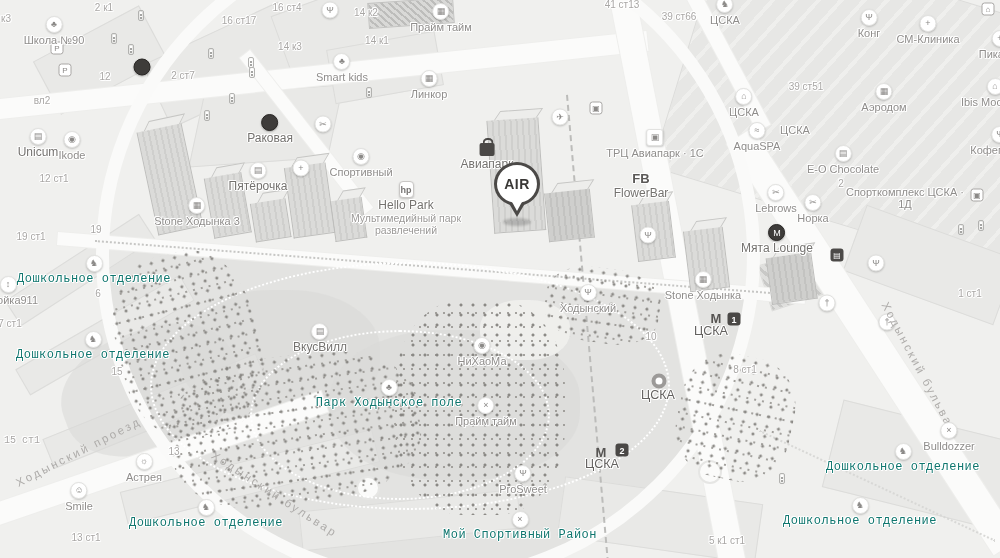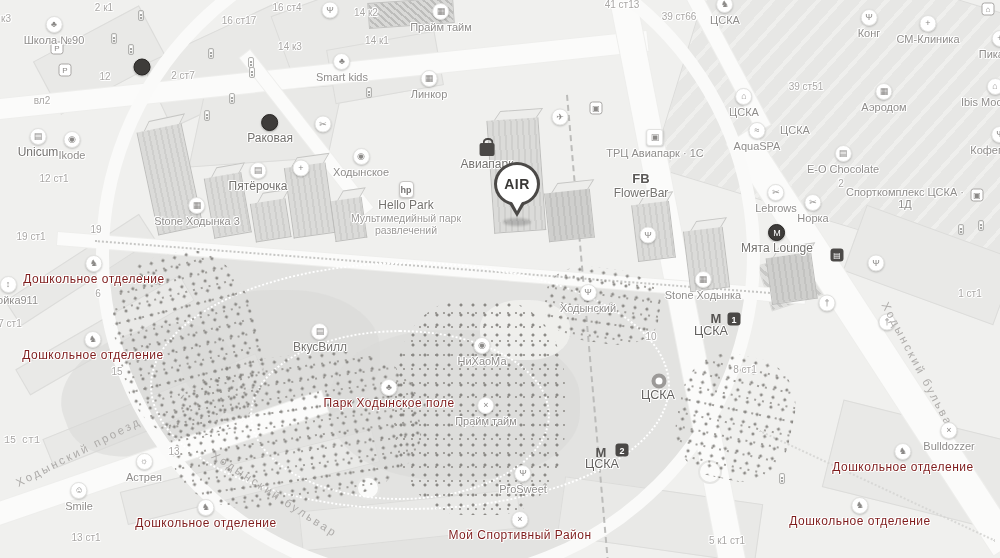--- a/index.html
+++ b/index.html
@@ -36,21 +36,21 @@
   
   .halo{text-shadow:0 1px 0 #fff,0 -1px 0 #fff,1px 0 0 #fff,-1px 0 0 #fff,1px 1px 0 #fff,-1px -1px 0 #fff;}
   .poi{position:absolute;display:flex;flex-direction:column;align-items:center;gap:1px;
        transform:translate(-50%,0);z-index:30;}
   .pico{width:17px;height:17px;border-radius:50%;background:#fff;border:1px solid #e2e2e0;flex:none;
        box-shadow:0 1px 2px rgba(0,0,0,.2);display:flex;align-items:center;justify-content:center;
        font-size:9px;line-height:1;color:#8b8987;}
   .pico.solo{position:absolute;transform:translate(-50%,-50%);z-index:22;}
   .plabel{font-size:11px;color:#8f8d8b;white-space:nowrap;text-align:center;line-height:12px;}
   .plabel.lg{font-size:12px;color:#74726f;}
-  .plabel.area{font-size:12px;color:#7f1d1d;letter-spacing:.5px;}
+  .plabel.area{font-size:12px;color:#0f766e;letter-spacing:.5px;font-family:Liberation Mono, monospace;}
   .plabel.wrap{white-space:normal;width:130px;}
   .psub{font-size:10.5px;color:#9c9a98;white-space:normal;width:118px;text-align:center;line-height:12px;}
   .darkdot{width:17px;height:17px;border-radius:50%;background:#3e3c3a;border:1px solid #292725;flex:none;
        color:#fff;font-size:9px;display:flex;align-items:center;justify-content:center;box-shadow:0 1px 2px rgba(0,0,0,.3);}
   .bnum{position:absolute;transform:translate(-50%,-50%);font-size:10px;color:#a9a7a5;z-index:25;white-space:nowrap;}
   .street{position:absolute;font-size:11.5px;color:#aeacaa;letter-spacing:2.5px;white-space:nowrap;
        z-index:24;transform-origin:left top;}
   .tl{position:absolute;width:6px;height:11px;background:#fff;border:1px solid #b2b2b0;border-radius:2px;z-index:20;
        background-image:repeating-linear-gradient(#a5a5a3 0 1.5px,#fff 1.5px 3.2px);background-clip:content-box;padding:1px;}
   .badge-sq{position:absolute;transform:translate(-50%,-50%);width:13px;height:13px;background:#fff;
@@ -292,21 +292,21 @@
       <span class="bagico"></span>
       <span class="plabel lg halo">Авиапарк</span>
     </div>
   <div class="poi" style="left:406px;top:181px;">
       <span class="hpbadge">hp</span>
       <span class="plabel lg halo">Hello Park</span>
       <span class="psub halo">Мультимедийный парк развлечений</span>
     </div>
   <div class="poi" style="left:361px;top:148px;">
       <span class="pico">◉</span>
-      <span class="plabel halo">Ходынское</span>
+      <span class="plabel halo">Спортивный</span>
     </div>
   <div class="poi" style="left:258px;top:162px;">
       <span class="pico">▤</span>
       <span class="plabel lg halo">Пятёрочка</span>
     </div>
   <div class="poi" style="left:270px;top:114px;">
       <span class="darkdot"></span>
       <span class="plabel lg halo">Раковая</span>
     </div>
   <div class="poi" style="left:38px;top:128px;">

